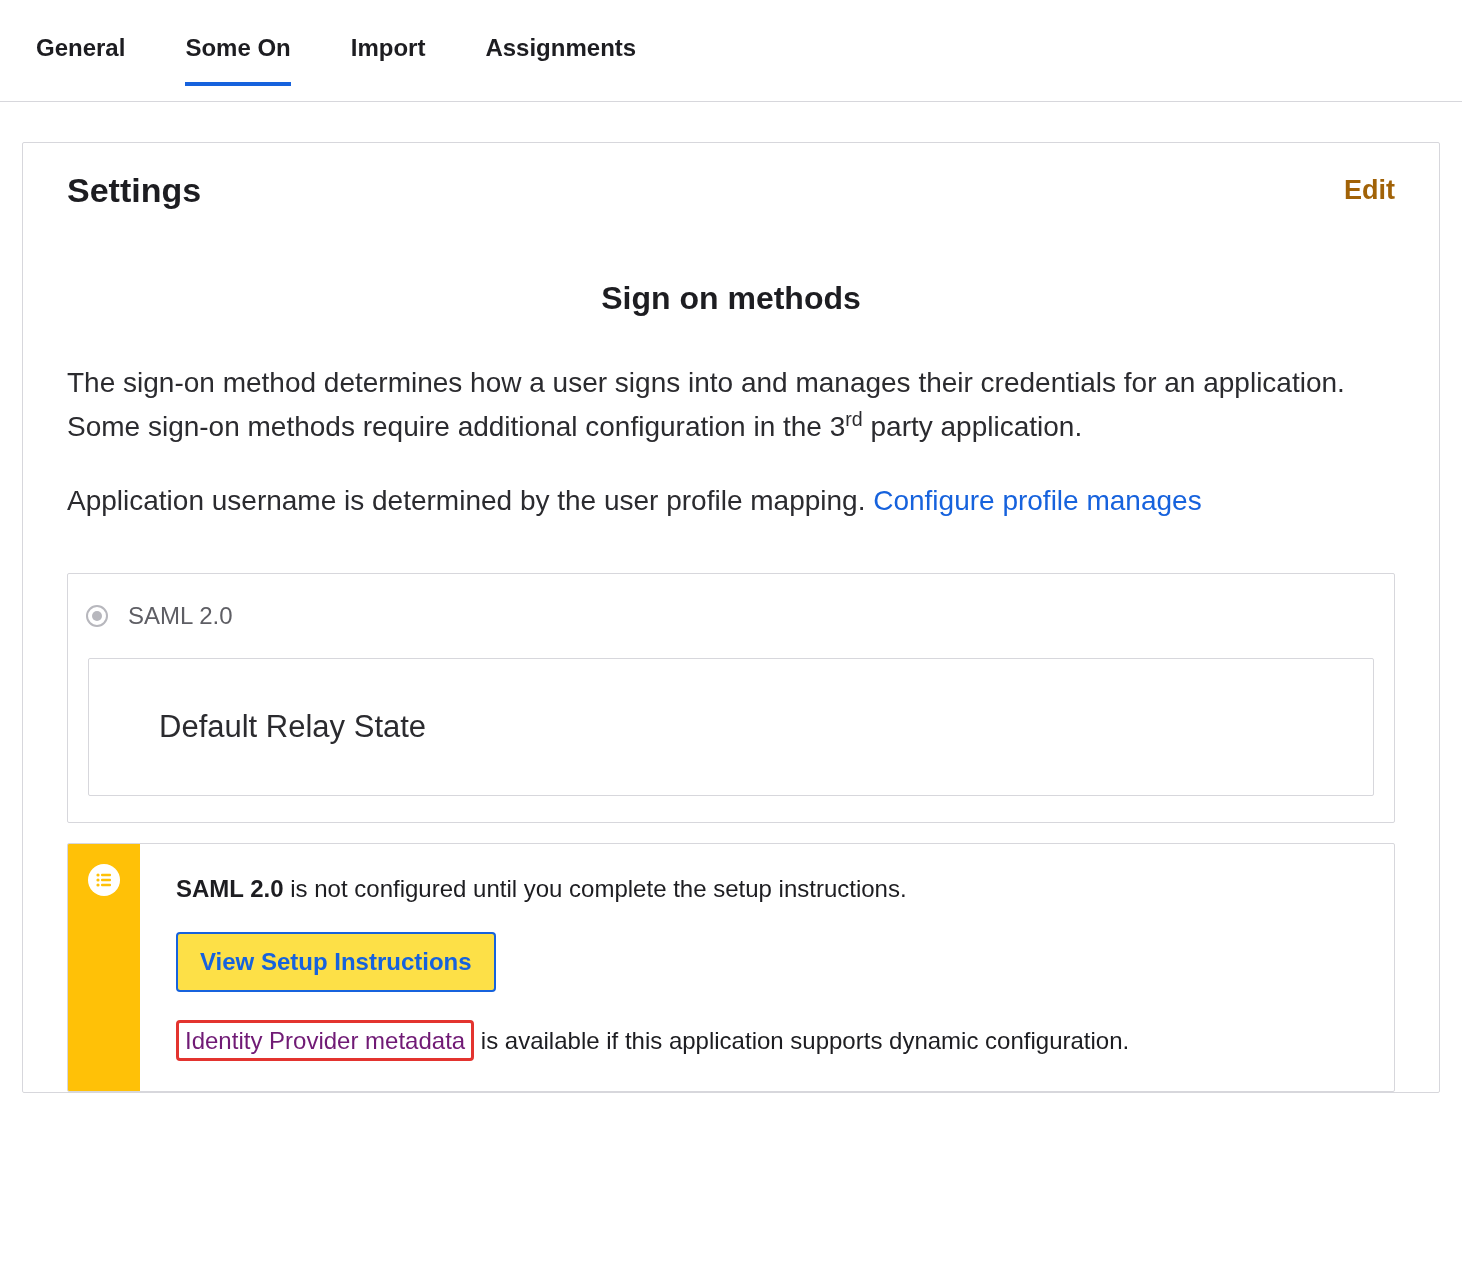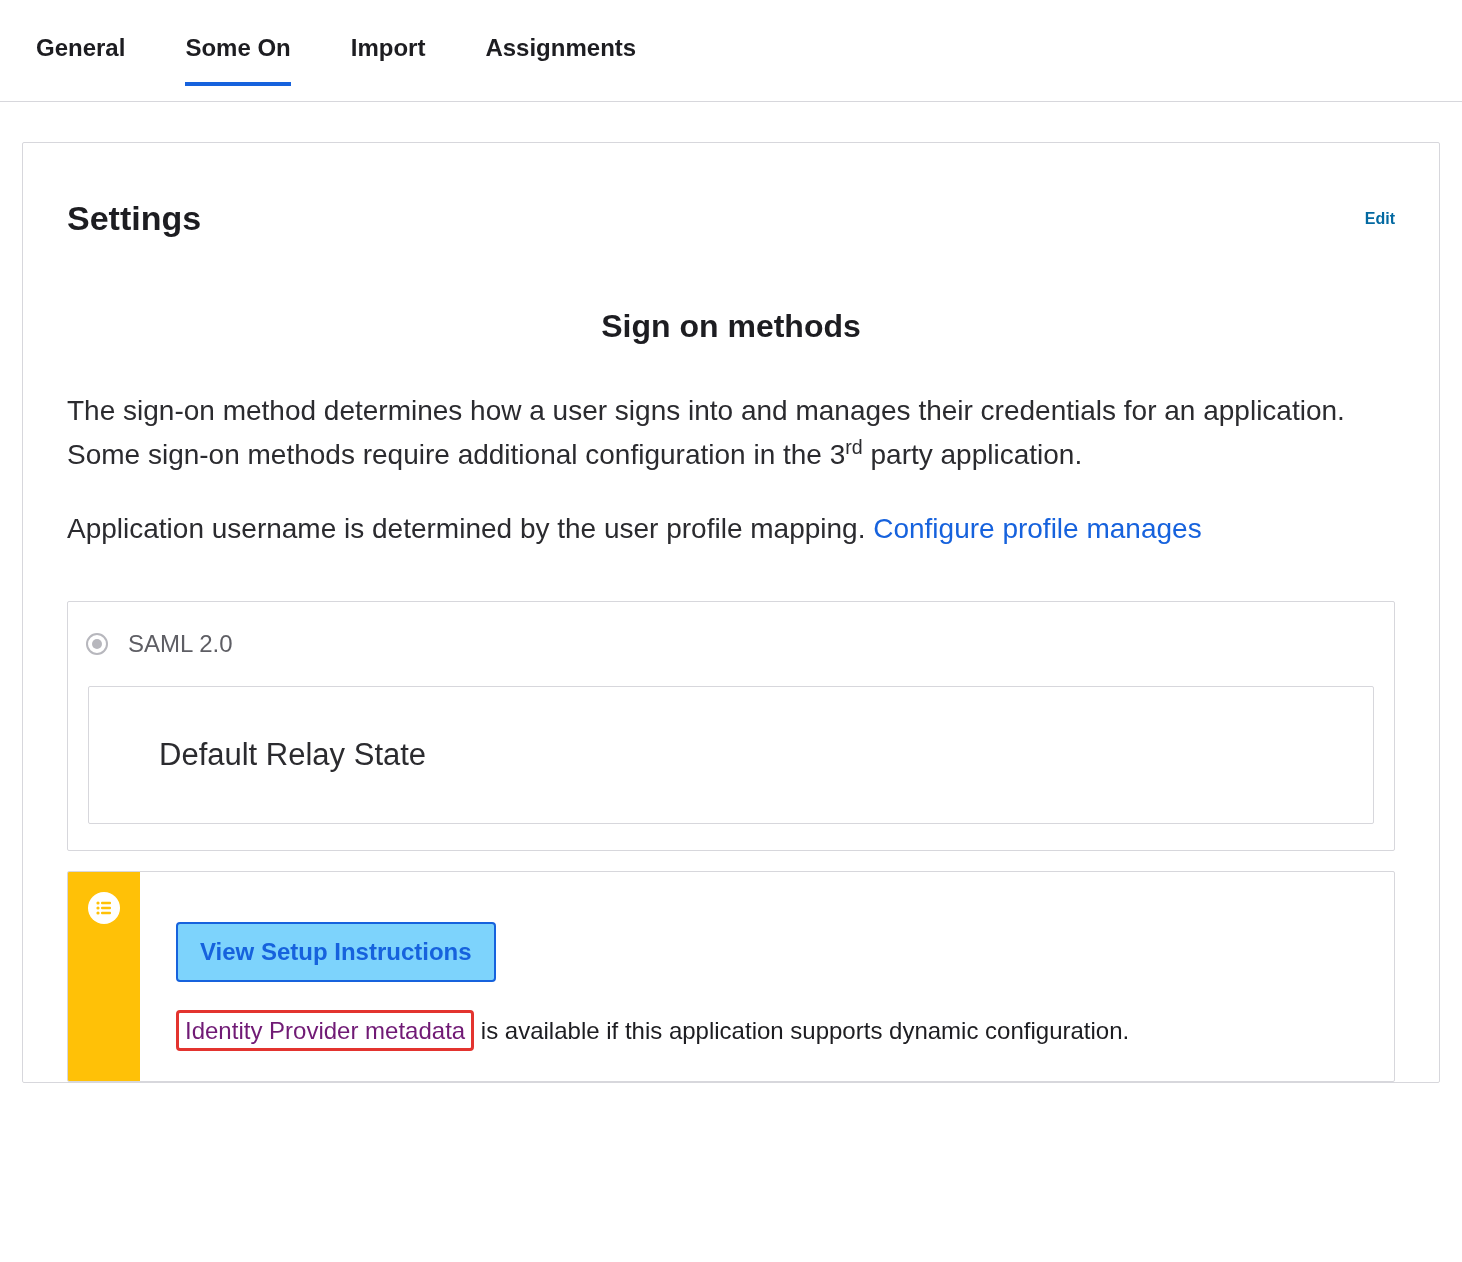--- a/index.html
+++ b/index.html
@@ -26,35 +26,35 @@
     border-bottom: 4px solid transparent;
     margin-bottom: -1px;
   }
   .tab.active {
     border-bottom-color: #1662dd;
   }
   .panel {
     margin: 0 22px;
     border: 1px solid #d7d7dc;
     border-radius: 2px;
-    padding: 56px 44px 0 44px;
+    padding: 28px 44px 0 44px;
   }
   .panel-header {
     display: flex;
     justify-content: space-between;
     align-items: center;
     margin-bottom: 70px;
   }
   .panel-title {
     font-size: 34px;
     font-weight: 700;
   }
   .edit-link {
-    color: #0369a1;
-    font-size: 16px;
+    color: #a16207;
+    font-size: 27px;
     font-weight: 600;
     cursor: pointer;
   }
   .section-heading {
     font-size: 32px;
     font-weight: 700;
     margin-bottom: 44px;
     text-align: center;
   }
   .body-text {
@@ -137,21 +137,21 @@
   .btn-outline {
     display: inline-block;
     border: 2px solid #1662dd;
     color: #1662dd;
     font-weight: 700;
     font-size: 24px;
     padding: 14px 22px;
     border-radius: 4px;
     margin: 24px 0 28px 0;
     cursor: pointer;
-    background: #7dd3fc;
+    background: #fde047;
   }
   .meta-link {
     color: #701a75;
     border: 3px solid #e3342f;
     border-radius: 4px;
     padding: 2px 6px;
     cursor: pointer;
     display: inline-block;
     line-height: 1.3;
   }
@@ -204,20 +204,23 @@
             <rect x="7" y="3.8" width="10" height="2.4" rx="1"></rect>
             <circle cx="4" cy="10" r="1.6"></circle>
             <rect x="7" y="8.8" width="10" height="2.4" rx="1"></rect>
             <circle cx="4" cy="15" r="1.6"></circle>
             <rect x="7" y="13.8" width="10" height="2.4" rx="1"></rect>
           </g>
         </svg>
       </div>
     </div>
     <div class="alert-body">
+      <div>
+        <span class="strong">SAML 2.0</span><span> is not configured until you complete the setup instructions.</span>
+      </div>
       <button class="btn-outline">View Setup Instructions</button>
       <div>
         <span class="meta-link">Identity Provider metadata</span><span> is available if this application supports dynamic configuration.</span>
       </div>
     </div>
   </div>
 
 </div>
 
 </body></html>

